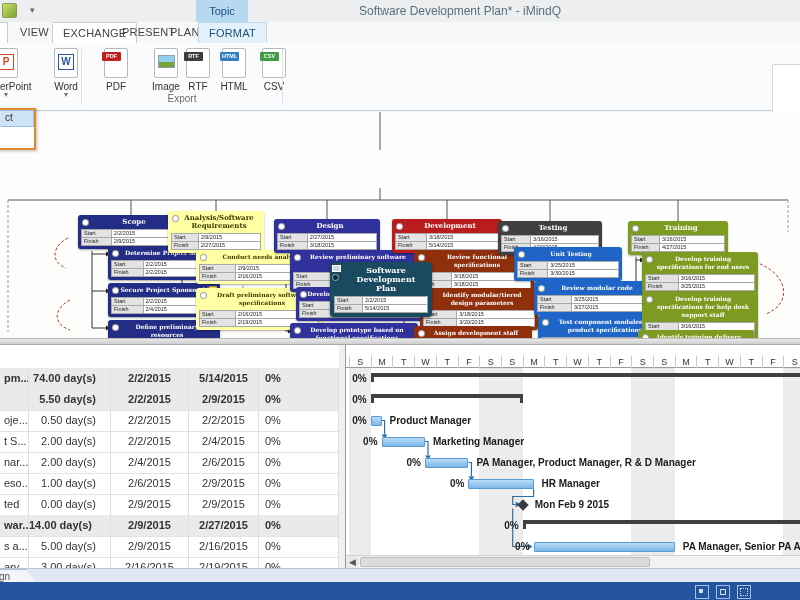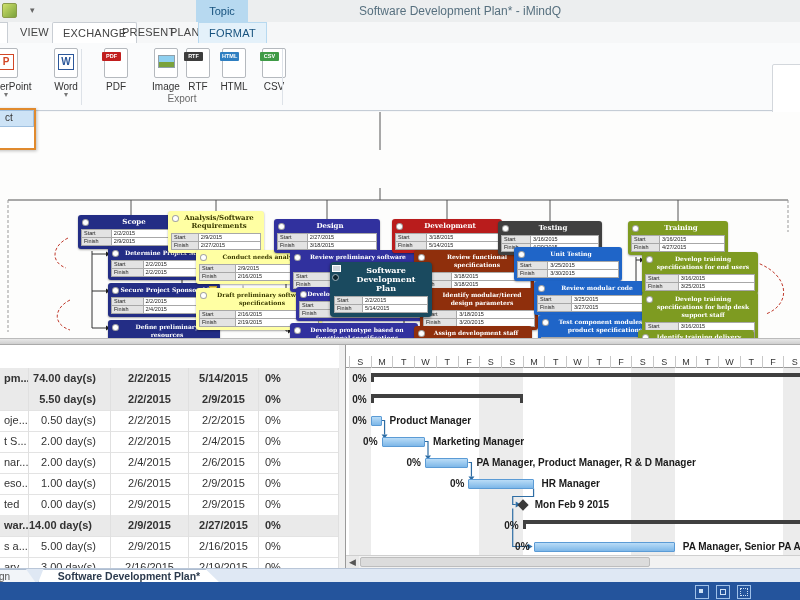--- a/index.html
+++ b/index.html
@@ -687,21 +687,20 @@
         </div>
       <div id="hscroll">
         <div id="hs-left">◀</div>
         <div id="hs-thumb"></div>
       </div>
     </div>
   </div>
 
   <div id="doctabs">
     <div id="tab-bg">gn</div>
-    <div id="tab-active">Software Development Plan*</div>
   </div>
 
   <div id="statusbar">
     <div class="sb-icon" style="left:695px">
         <div class="in"></div>
       </div>
     <div class="sb-icon o2" style="left:716px">
         <div class="in"></div>
       </div>
     <div class="sb-icon o3" style="left:737px">

